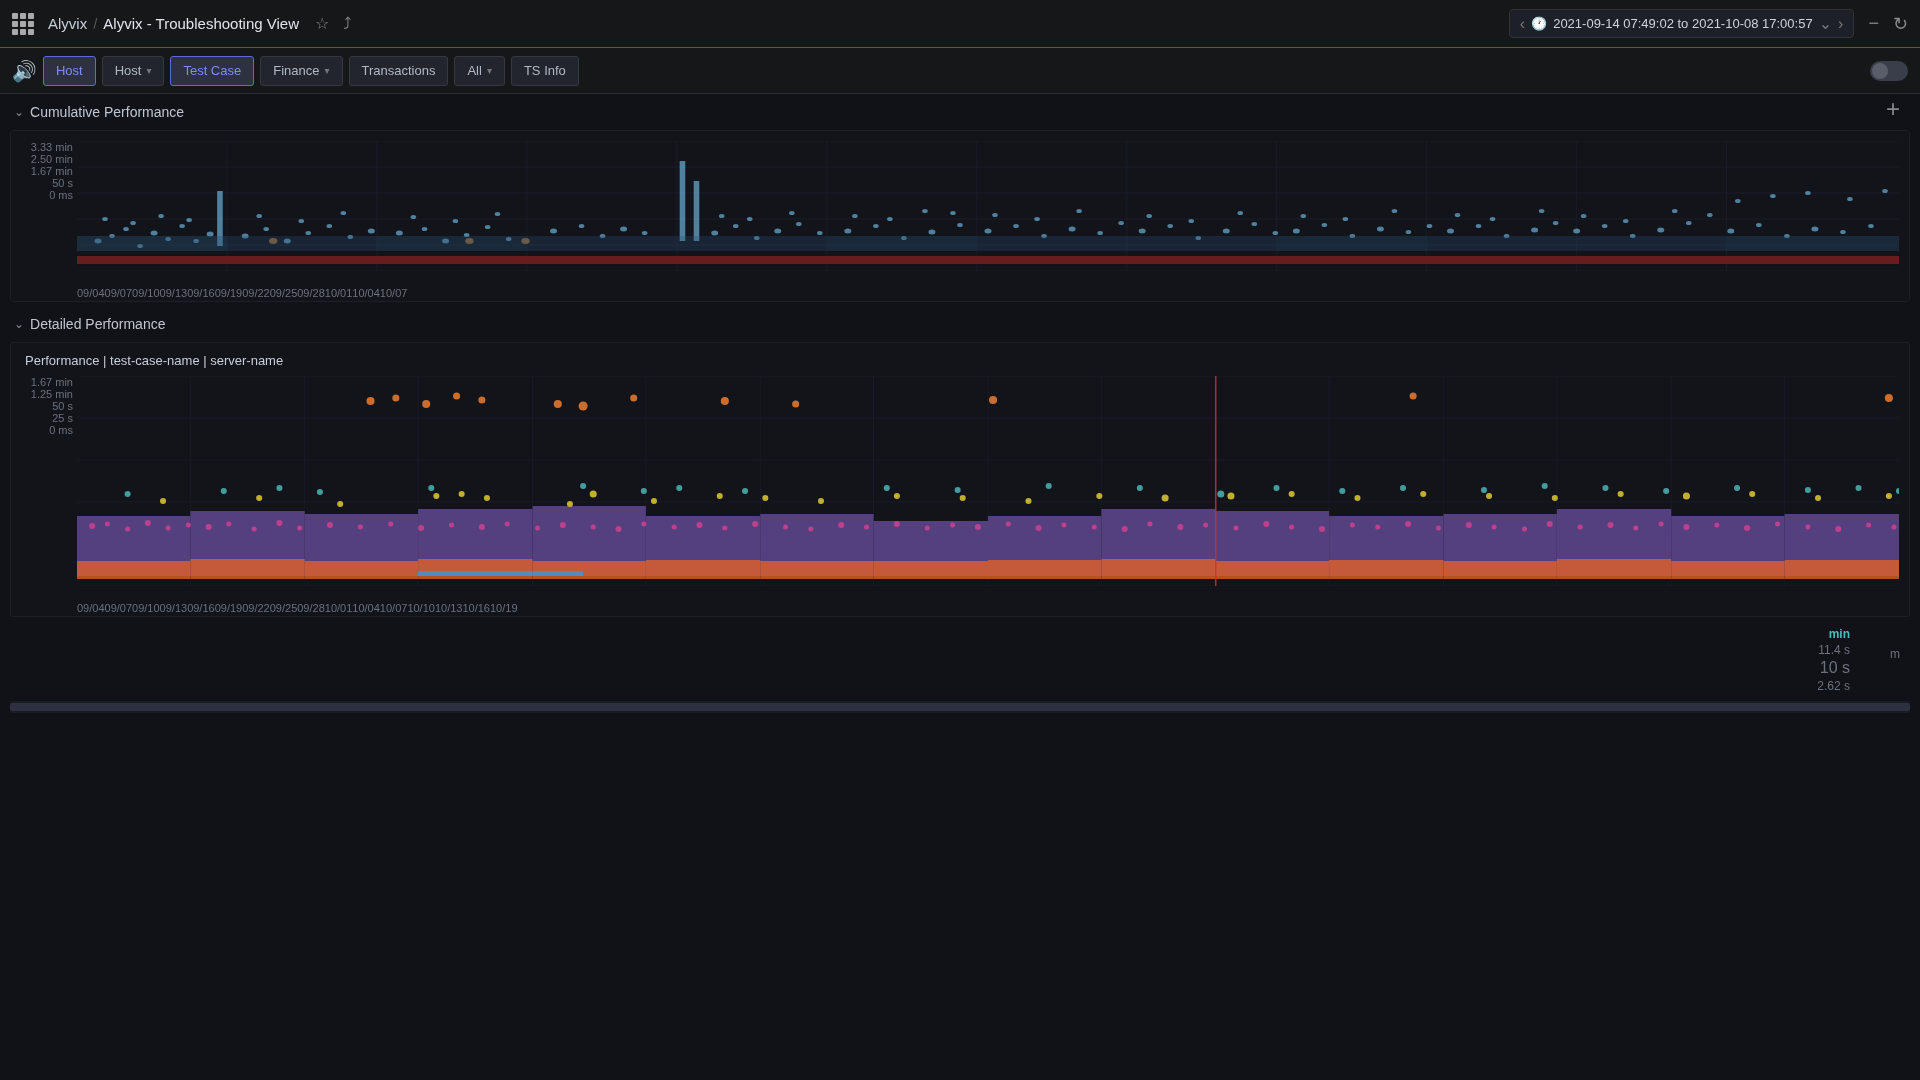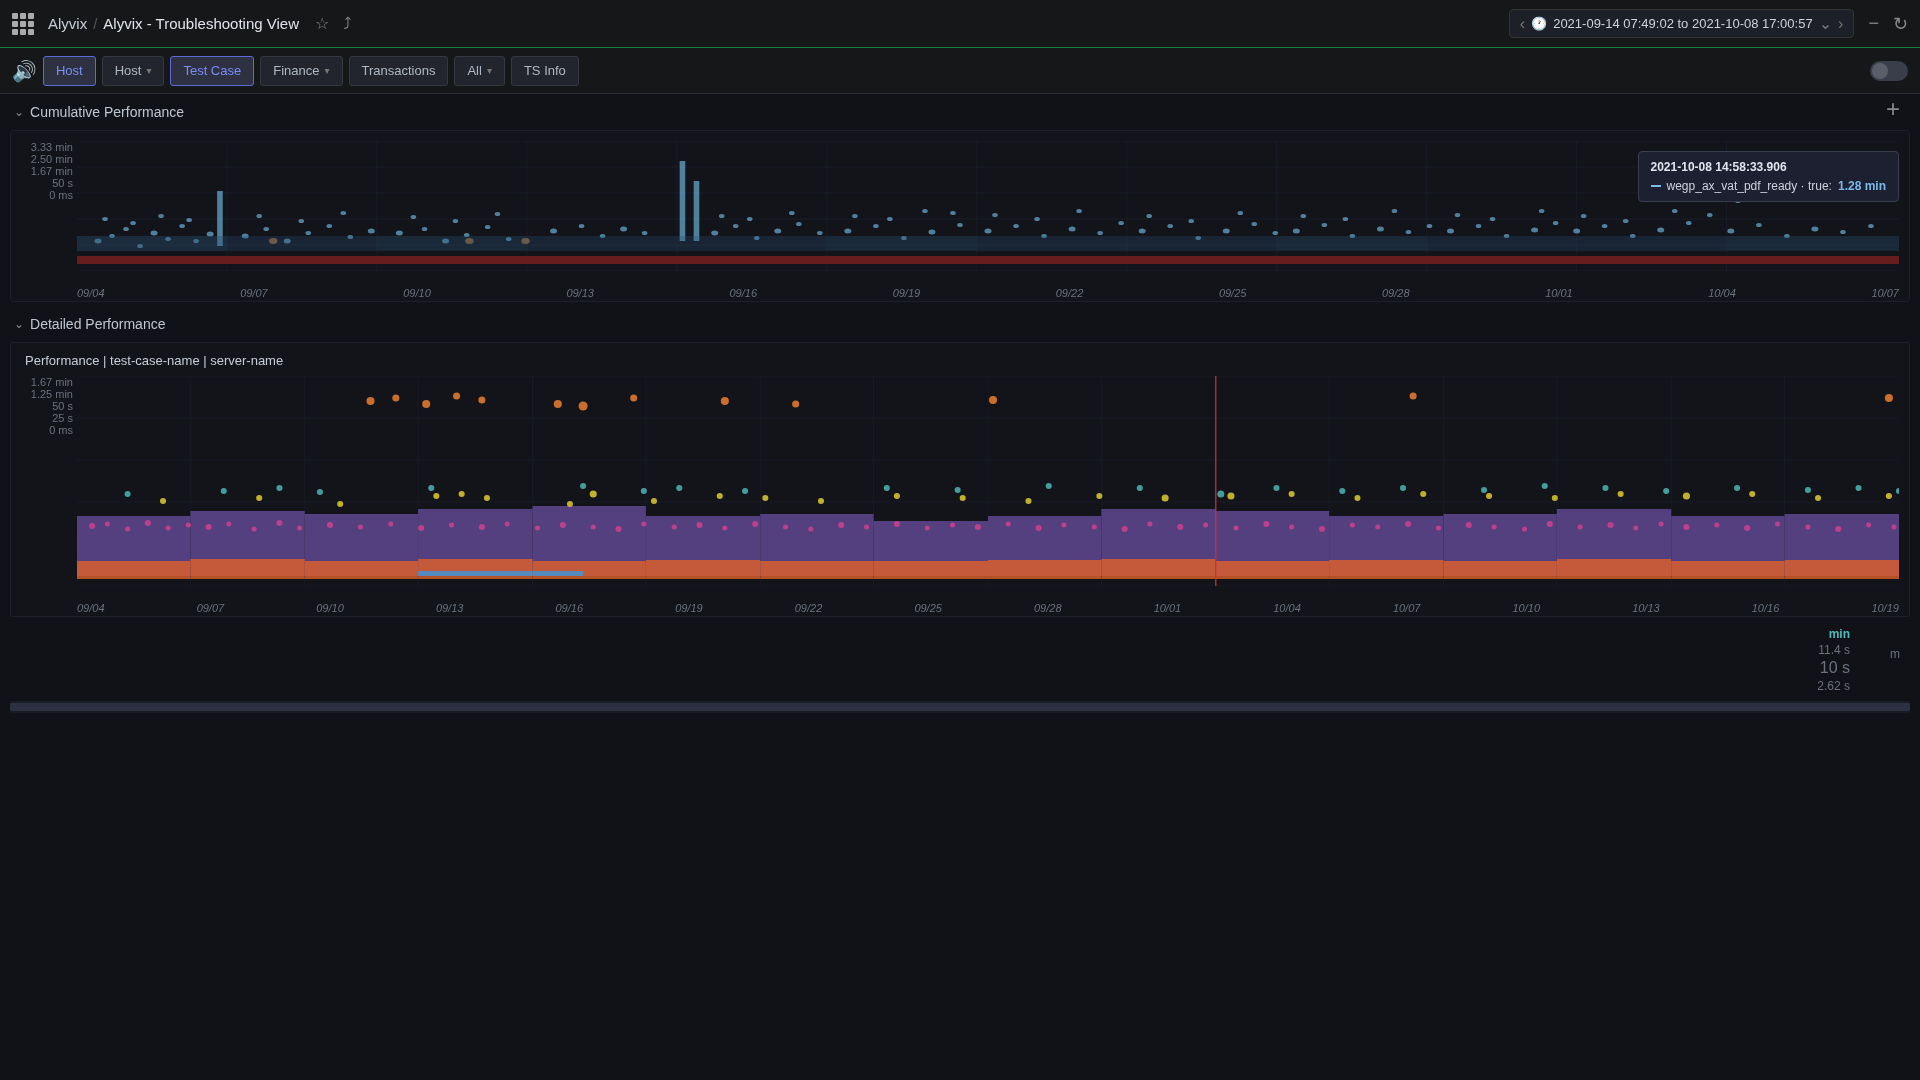--- a/index.html
+++ b/index.html
@@ -210,22 +210,20 @@
       top: 0;
       bottom: 30px;
       overflow: hidden;
     }
     .x-axis {
       position: absolute;
       left: 66px;
       right: 10px;
       bottom: 2px;
       display: flex;
-      justify-content: space-between;
-      font-style: italic;
     }
     .x-label {
       font-size: 11px;
       color: #6b717d;
     }
 
     
     .tooltip-box {
       position: absolute;
       right: 10px;
@@ -542,28 +540,20 @@
       <span class="x-label">09/16</span>
       <span class="x-label">09/19</span>
       <span class="x-label">09/22</span>
       <span class="x-label">09/25</span>
       <span class="x-label">09/28</span>
       <span class="x-label">10/01</span>
       <span class="x-label">10/04</span>
       <span class="x-label">10/07</span>
     </div>
 
-    <div class="tooltip-box">
-      <div class="tooltip-time">2021-10-08 14:58:33.906</div>
-      <div class="tooltip-entry">
-        <span class="tooltip-dot"></span>
-        <span>wegp_ax_vat_pdf_ready · true:</span>
-        <span class="tooltip-value">1.28 min</span>
-      </div>
-    </div>
   </div>
 </div>
 
 <div class="section-header">
   <span class="chevron">⌄</span>
   <span>Detailed Performance</span>
 </div>
 
 <div class="chart-panel">
   <div class="chart-title">Performance | test-case-name | server-name</div>

